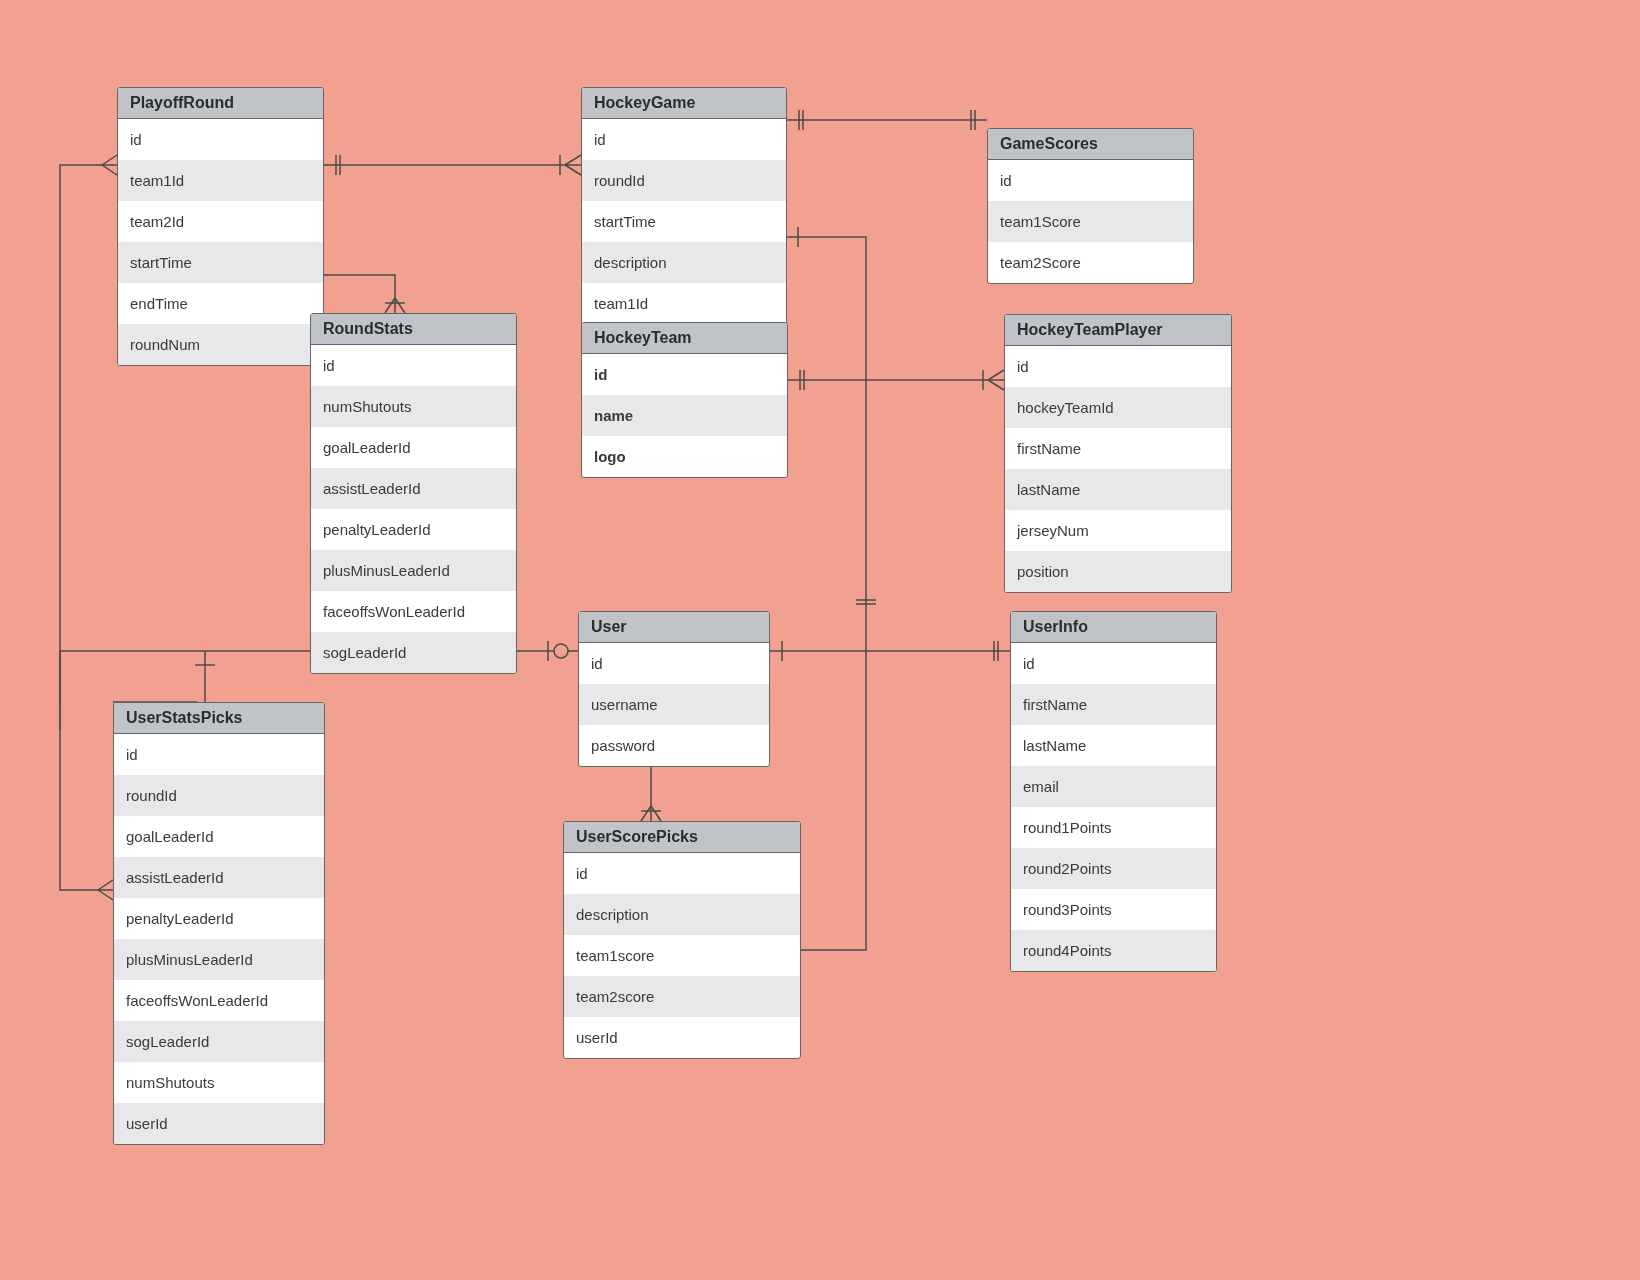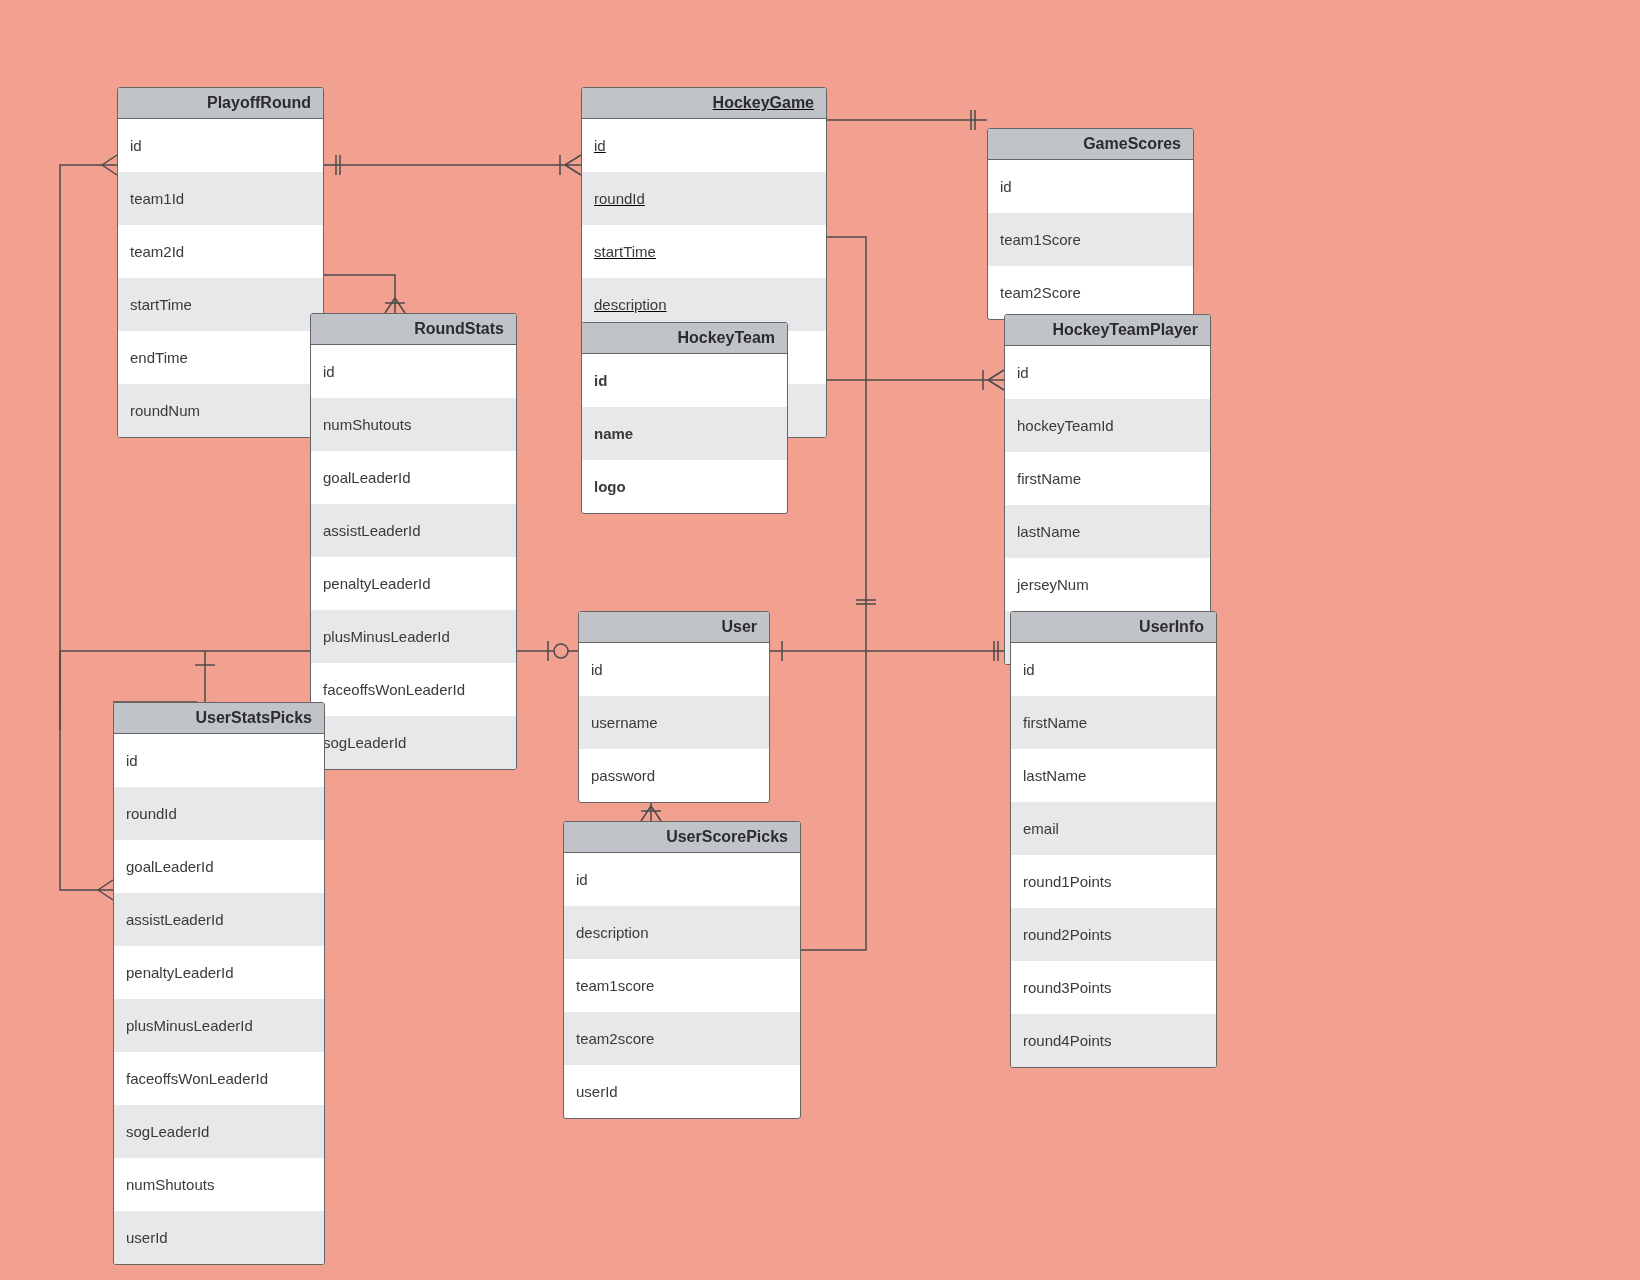--- a/index.html
+++ b/index.html
@@ -18,26 +18,26 @@
     border: 1px solid #656565;
     background: #fff;
     border-radius: 3px;
     overflow: hidden;
   }
   .entity-header {
     background: #c0c4c9;
     padding: 6px 12px;
     font-weight: bold;
     color: #2c2c2c;
-    text-align: right;
+    text-align: left;
     border-bottom: 1px solid #656565;
     font-size: 16px;
   }
   .attr {
-    padding: 18px 12px;
+    padding: 12px 12px;
     font-size: 15px;
     color: #3a3a3a;
   }
   .attr.stripe { background: #e7e8ea; }
   .attr.bold { font-weight: bold; }
   svg.lines {
     position: absolute;
     left: 0; top: 0;
     width: 1640px; height: 1280px;
     pointer-events: none;
@@ -124,21 +124,21 @@
 <div class="entity" style="left:117px; top:87px; width:207px;">
   <div class="entity-header">PlayoffRound</div>
   <div class="attr">id</div>
   <div class="attr stripe">team1Id</div>
   <div class="attr">team2Id</div>
   <div class="attr stripe">startTime</div>
   <div class="attr">endTime</div>
   <div class="attr stripe">roundNum</div>
 </div>
 
-<div class="entity" style="left:581px; top:87px; width:246px;text-decoration:underline;">
+<div class="entity" style="left:581px; top:87px; width:206px;">
   <div class="entity-header">HockeyGame</div>
   <div class="attr">id</div>
   <div class="attr stripe">roundId</div>
   <div class="attr">startTime</div>
   <div class="attr stripe">description</div>
   <div class="attr">team1Id</div>
   <div class="attr stripe">team2Id</div>
 </div>
 
 <div class="entity" style="left:987px; top:87px; width:207px;margin-top:41px;">
@@ -160,21 +160,21 @@
   <div class="attr stripe">sogLeaderId</div>
 </div>
 
 <div class="entity" style="left:581px; top:322px; width:207px;">
   <div class="entity-header">HockeyTeam</div>
   <div class="attr bold">id</div>
   <div class="attr stripe bold">name</div>
   <div class="attr bold">logo</div>
 </div>
 
-<div class="entity" style="left:1004px; top:314px; width:207px;">
+<div class="entity" style="left:1004px; top:314px; width:228px;">
   <div class="entity-header">HockeyTeamPlayer</div>
   <div class="attr">id</div>
   <div class="attr stripe">hockeyTeamId</div>
   <div class="attr">firstName</div>
   <div class="attr stripe">lastName</div>
   <div class="attr">jerseyNum</div>
   <div class="attr stripe">position</div>
 </div>
 
 <div class="entity" style="left:578px; top:611px; width:192px;">

